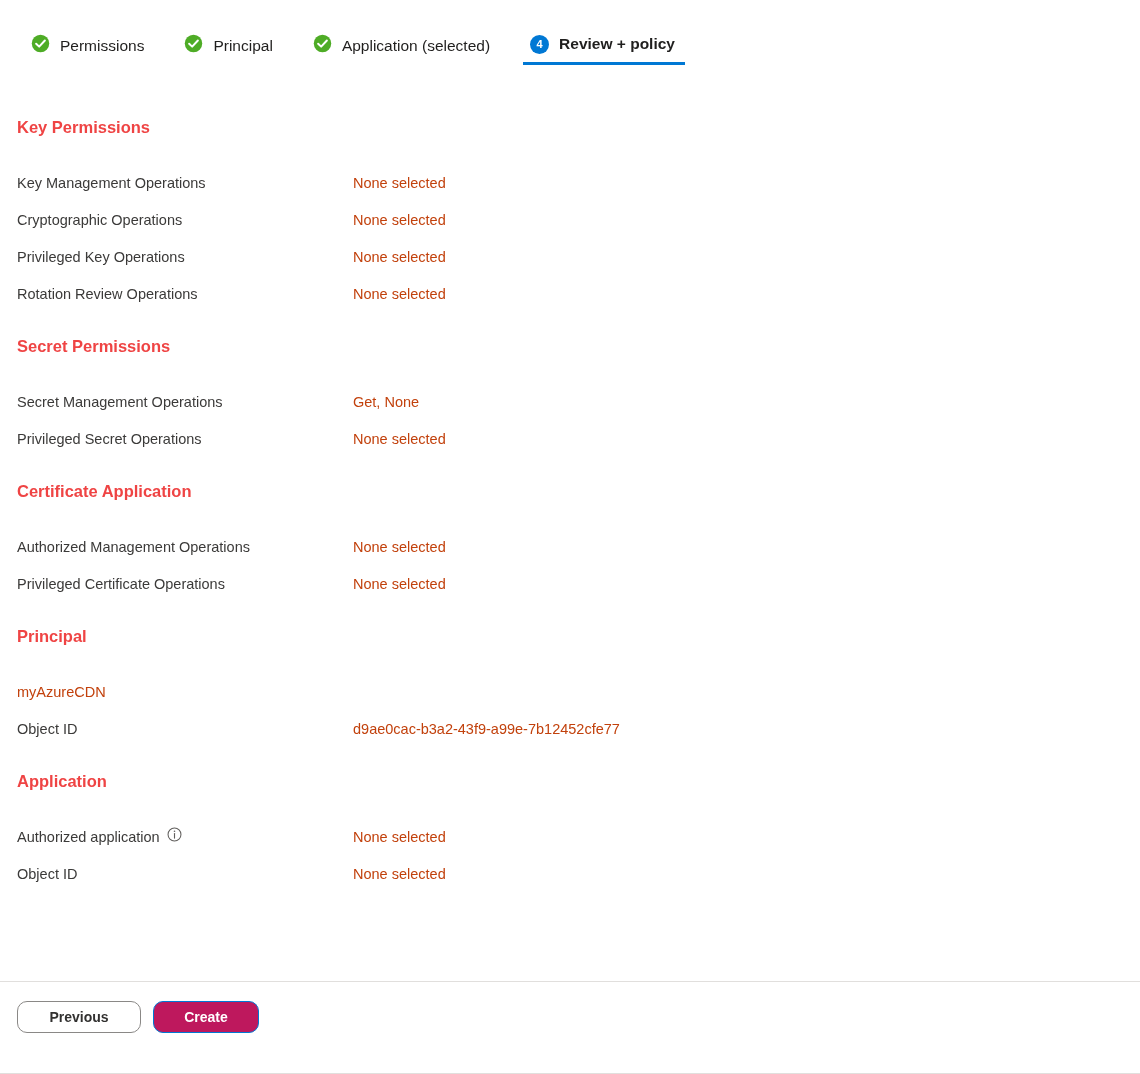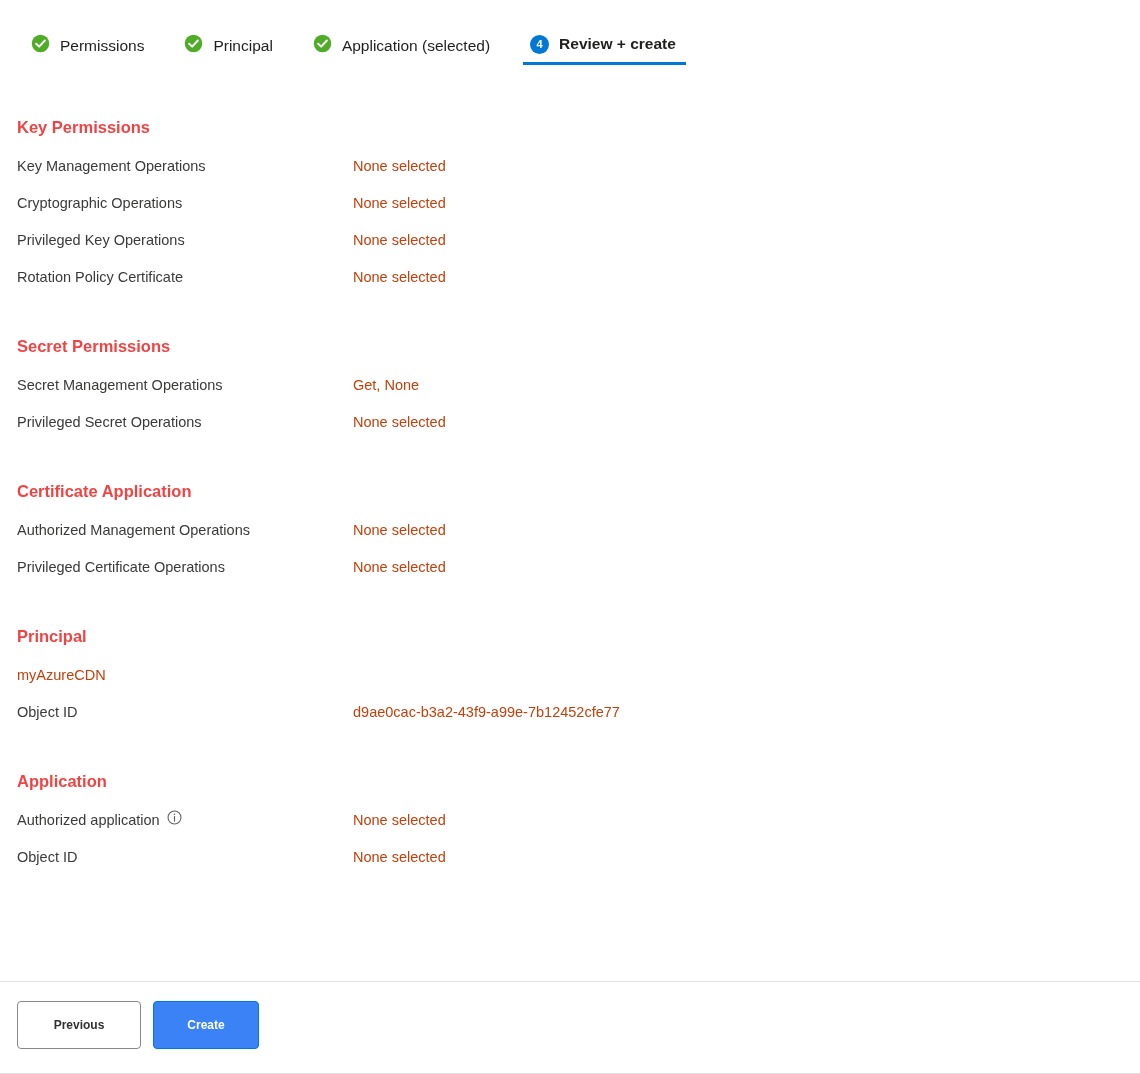--- a/index.html
+++ b/index.html
@@ -121,21 +121,21 @@
   .section + .section { margin-top: 31px; }
   .section-title {
     font-size: 16.5px;
     font-weight: bold;
     color: #ef4444;
     margin: 0 0 18px 0;
     line-height: 22px;
   }
   .row {
     display: flex;
-    align-items: flex-start;
+    align-items: flex-end;
     height: 37px;
   }
   .row .row-label {
     width: 336px;
     flex: 0 0 336px;
     font-size: 14.5px;
     color: #3b3a39;
     line-height: 20px;
     display: flex;
     align-items: center;
@@ -151,36 +151,36 @@
   
   .footer {
     flex: 0 0 auto;
     border-top: 1px solid #e1dfdd;
     padding: 19px 0 0 17px;
     height: 93px;
   }
   .footer-inner { display: flex; gap: 12px; }
   .btn {
     font-family: "Liberation Sans", sans-serif;
-    font-size: 12px;
-    height: 48px;
+    font-size: 14px;
+    height: 32px;
     min-width: 124px;
     padding: 0 16px;
     cursor: pointer;
-    border-radius: 4px;
+    border-radius: 10px;
     line-height: 30px;
   }
   .btn-secondary {
     background: #ffffff;
     border: 1px solid #8a8886;
     color: #323130;
     font-weight: bold;
   }
   .btn-primary {
-    background: #3b82f6;
+    background: #be185d;
     border: 1px solid #0078d4;
     color: #ffffff;
     font-weight: bold;
     min-width: 106px;
   }
   .bottom-rule {
     position: absolute;
     left: 0; right: 0; bottom: 0;
     height: 1px;
     background: #e1dfdd;
@@ -209,21 +209,21 @@
       </button>
       <button class="tab">
         <span class="step-icon"><svg width="19" height="19" viewBox="0 0 20 20" aria-hidden="true">
             <circle cx="10" cy="10" r="9.2" fill="#4eac26"></circle>
             <path d="M5.4 10.2 L8.6 13.3 L14.6 6.9" stroke="#ffffff" stroke-width="2.1" fill="none" stroke-linecap="round" stroke-linejoin="round"></path>
           </svg></span>
         <span class="label">Application (selected)</span>
       </button>
       <button class="tab active">
         <span class="step-badge">4</span>
-        <span class="label">Review + create</span>
+        <span class="label">Review + policy</span>
       </button>
     </div>
 
   <div class="content" id="sections-host">
       <div class="section">
         <div class="section-title">Key Permissions</div>
         <div class="row">
           <div class="row-label">
             <span>Key Management Operations</span>
           </div>
@@ -236,21 +236,21 @@
           <div class="row-value">None selected</div>
         </div>
         <div class="row">
           <div class="row-label">
             <span>Privileged Key Operations</span>
           </div>
           <div class="row-value">None selected</div>
         </div>
         <div class="row">
           <div class="row-label">
-            <span>Rotation Policy Certificate</span>
+            <span>Rotation Review Operations</span>
           </div>
           <div class="row-value">None selected</div>
         </div>
       </div>
       <div class="section">
         <div class="section-title">Secret Permissions</div>
         <div class="row">
           <div class="row-label">
             <span>Secret Management Operations</span>
           </div>

